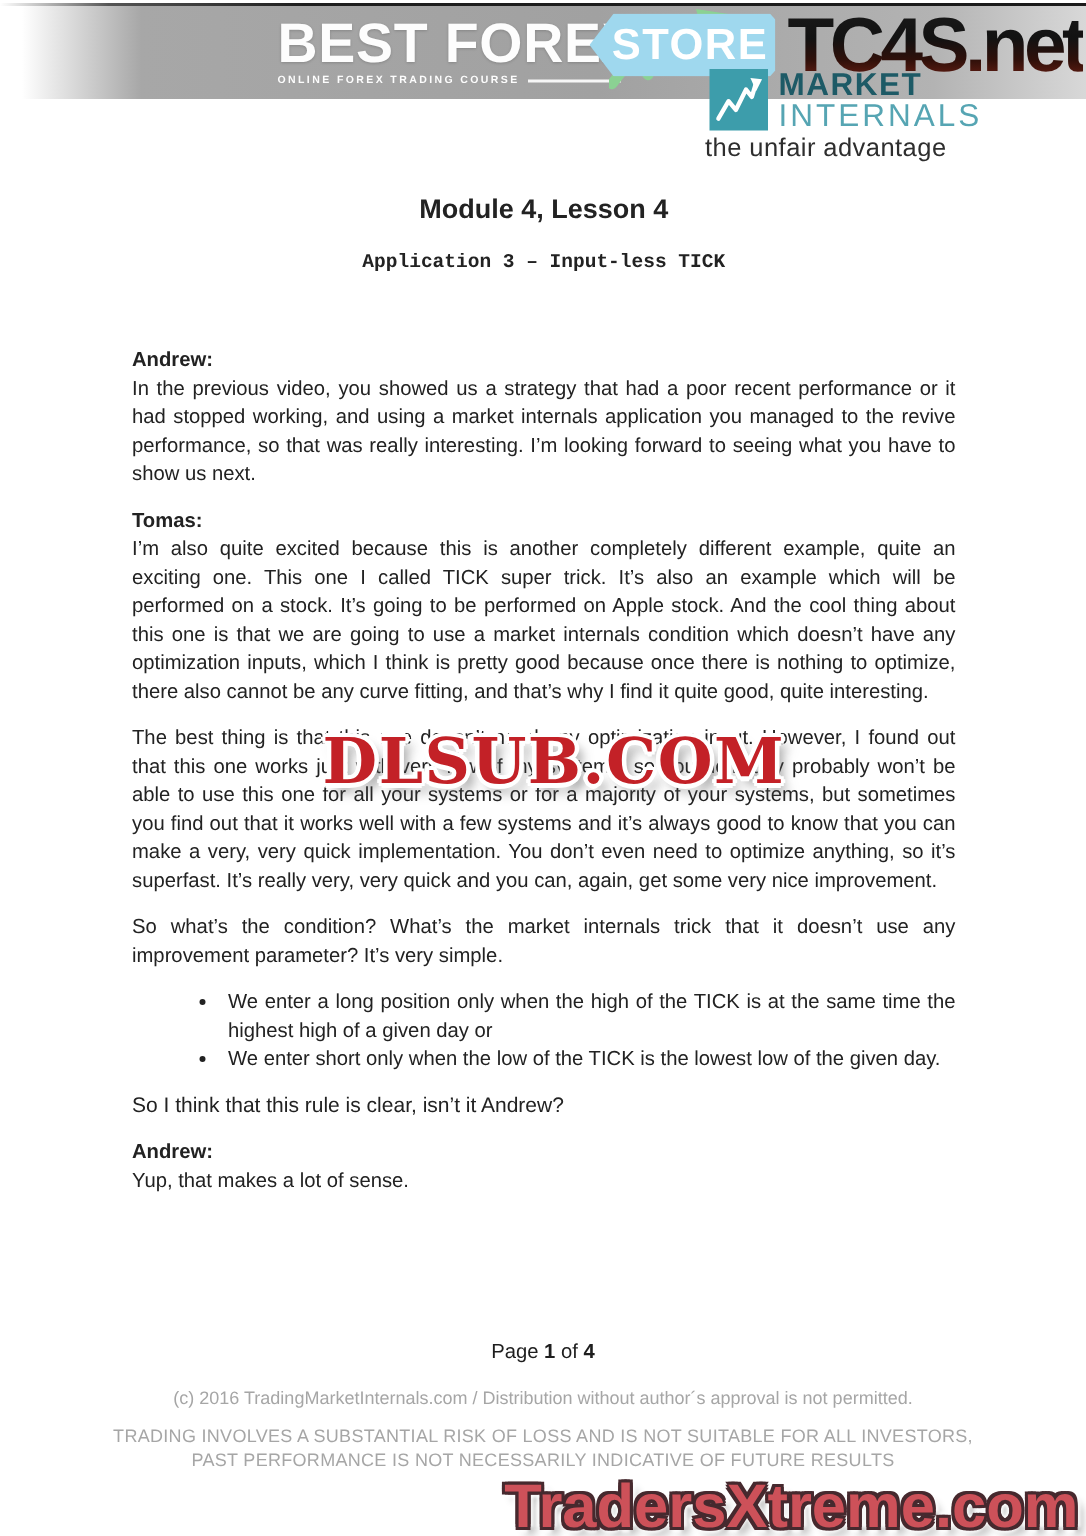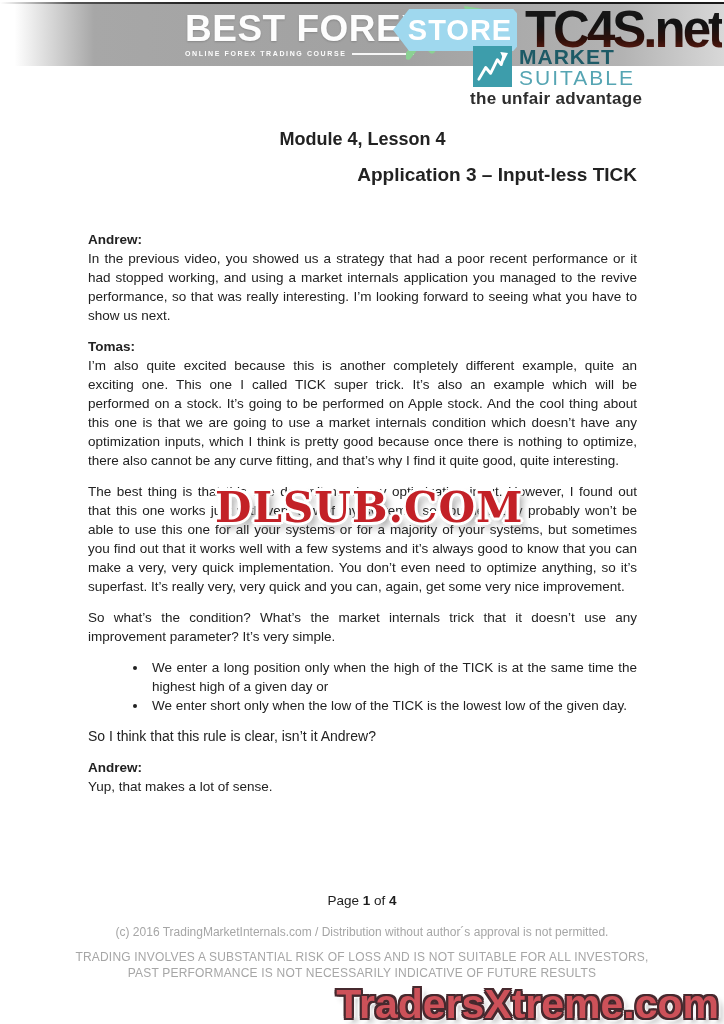--- a/index.html
+++ b/index.html
@@ -54,27 +54,27 @@
   .mi-logo { position: absolute; left: 473px; top: 46px; z-index: 4; display: flex; }
   .mi-square {
     width: 39px; height: 41px; background: #3d9dab; flex: 0 0 auto;
     display: flex; align-items: center; justify-content: center;
   }
   .mi-words { margin-left: 7px; white-space: nowrap; }
   .mi-market { font-size: 21px; font-weight: bold; color: #1d5a66; line-height: 21px; letter-spacing: 1px; }
   .mi-internals { font-size: 21px; color: #56a5b3; line-height: 21px; letter-spacing: 2px; }
   .mi-tagline {
     position: absolute; left: 470px; top: 89px; z-index: 4;
-    font-size: 17px; font-weight: bold; color: #2e2e2e; letter-spacing: 0.3px; white-space: nowrap; text-align: center;
+    font-size: 17px; font-weight: normal; color: #2e2e2e; letter-spacing: 0.3px; white-space: nowrap; text-align: center;
   }
 
   
   .doc { position: absolute; left: 88px; top: 131px; width: 549px; color: #222222; }
   .doc-title { text-align: center; font-size: 18px; font-weight: bold; line-height: 16px; }
-  .doc-subtitle { text-align: right; font-size: 19px; font-weight: bold; line-height: 16px; margin-top: 20px; }
+  .doc-subtitle { text-align: center; font-size: 13px; font-weight: bold; line-height: 16px; margin-top: 20px; font-family: Liberation Mono, monospace; }
   .dialogue { margin-top: 47px; }
   .row { display: flex; flex-direction: column; }
   .speaker { width: 132px; flex: 0 0 auto; font-size: 13.5px; font-weight: bold; line-height: 19px; }
   .content { flex: 1 1 auto; min-width: 0; }
   .para {
     font-size: 13.5px; line-height: 19px; text-align: justify; margin-bottom: 12px;
   }
   .bullets { margin: 0 0 12px 0; padding-left: 60px; }
   .bullets li { font-size: 13.5px; line-height: 19px; text-align: justify; padding-left: 4px; }
   .closing { font-size: 14px; line-height: 19px; margin-bottom: 12px; }
@@ -134,21 +134,21 @@
 
   <div class="mi-logo">
     <div class="mi-square">
       <svg width="33" height="33" viewBox="0 0 34 34">
         <polyline points="3,30 10,18 15,24 22,10 26,15 29,5" fill="none" stroke="#ffffff" stroke-width="3" stroke-linecap="round" stroke-linejoin="round"></polyline>
         <polygon points="25,2 33,3 29,11" fill="#ffffff"></polygon>
       </svg>
     </div>
     <div class="mi-words">
       <div class="mi-market">MARKET</div>
-      <div class="mi-internals">SUITABLE</div>
+      <div class="mi-internals">INTERNALS</div>
     </div>
   </div>
   <div class="mi-tagline">the unfair advantage</div>
 
   <div class="doc">
     <div class="doc-title">Module 4, Lesson 4</div>
     <div class="doc-subtitle">Application 3 – Input-less TICK</div>
 
     <div class="dialogue">
 

